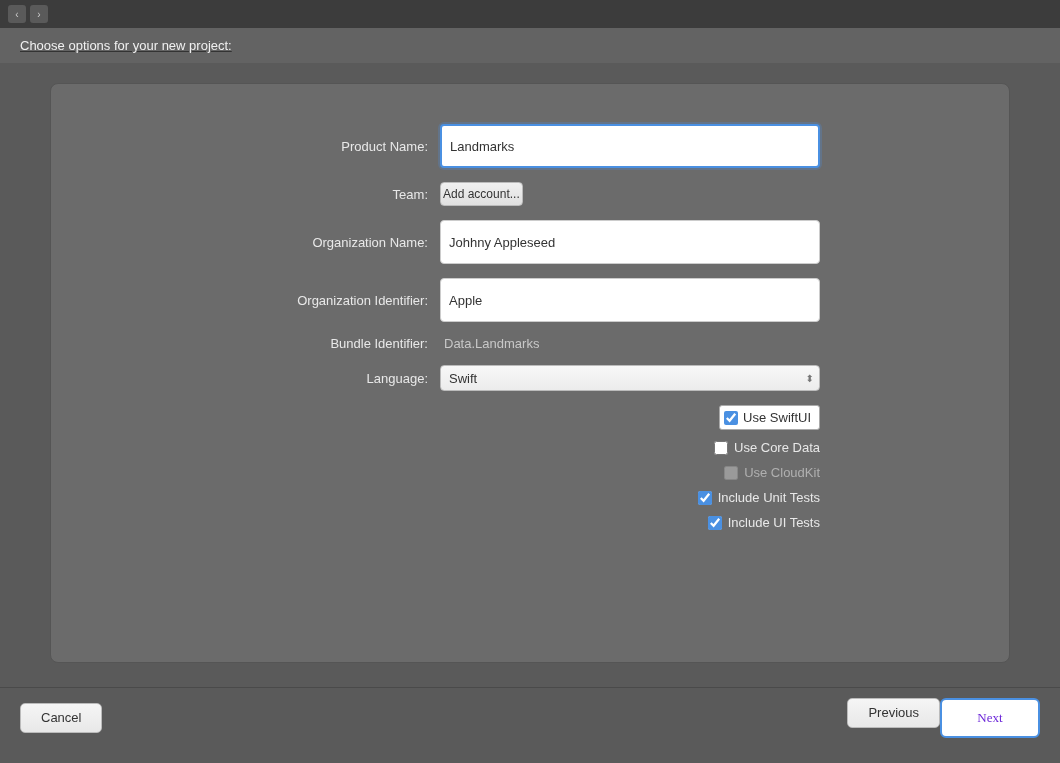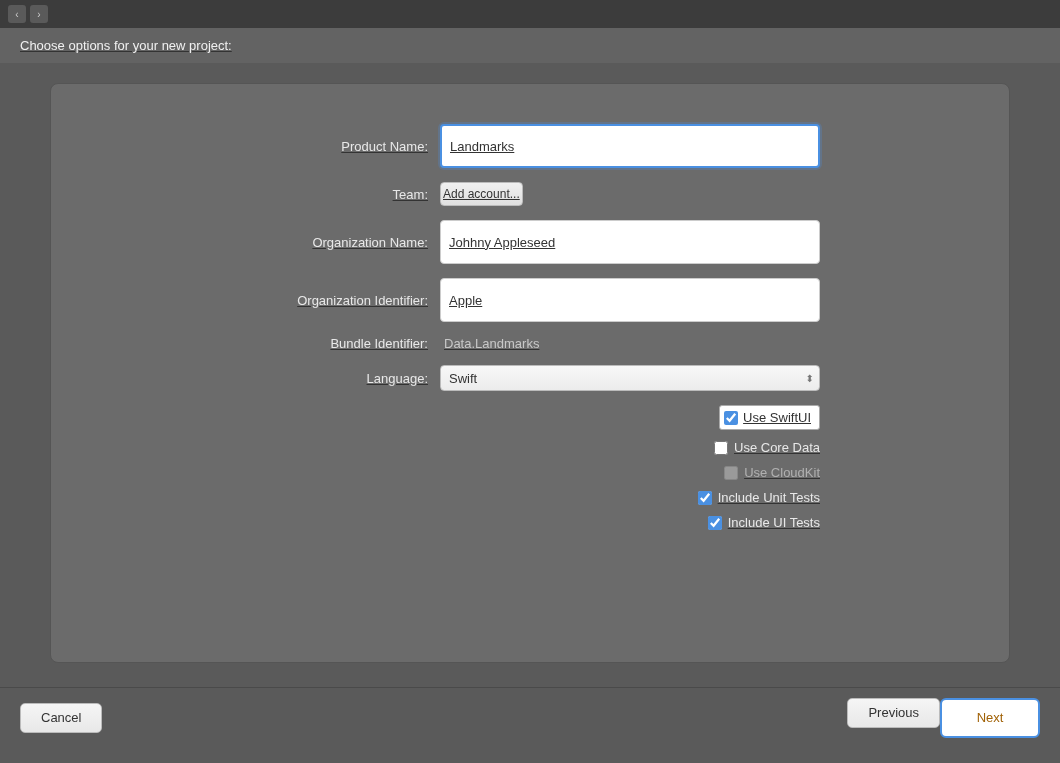--- a/index.html
+++ b/index.html
@@ -71,21 +71,20 @@
     .dialog-panel {
       background: #6b6b6b;
       border-radius: 8px;
       border: 1px solid #555;
       width: 960px;
       min-height: 580px;
       padding: 40px 20px;
       display: flex;
       flex-direction: column;
       align-items: center;
-      text-decoration: underline;
     }
 
     .form-container {
       width: 580px;
       display: flex;
       flex-direction: column;
       gap: 14px;
     }
 
     .form-row {
@@ -262,23 +261,24 @@
     }
 
     .btn-next {
       height: 40px;
       background: #fff;
       border: 2px solid #4a90e2;
       border-radius: 6px;
       padding: 4px 28px;
       font-size: 13px;
       font-weight: 500;
-      color: #a16207;
+      color: #6d28d9;
       cursor: pointer;
       min-width: 100px;
+      font-family: Liberation Serif, serif;
     }
   </style>
 </head>
 <body>
 
 <div class="top-bar">
   <div class="top-bar-nav">
     <div class="nav-arrow">‹</div>
     <div class="nav-arrow">›</div>
   </div>

